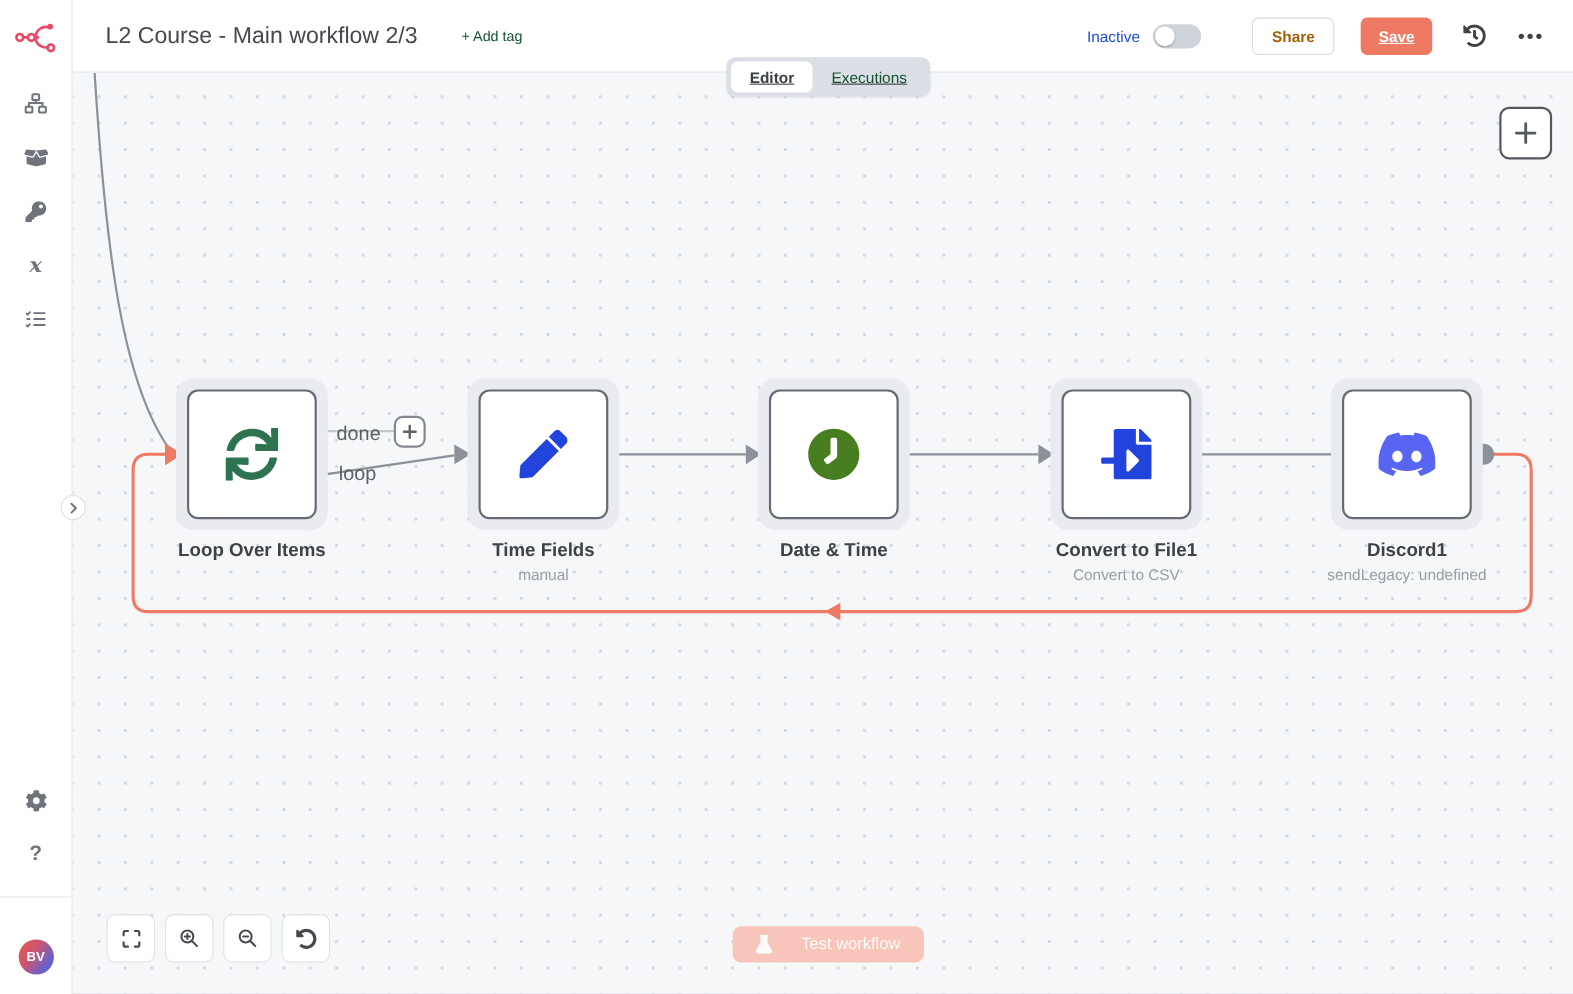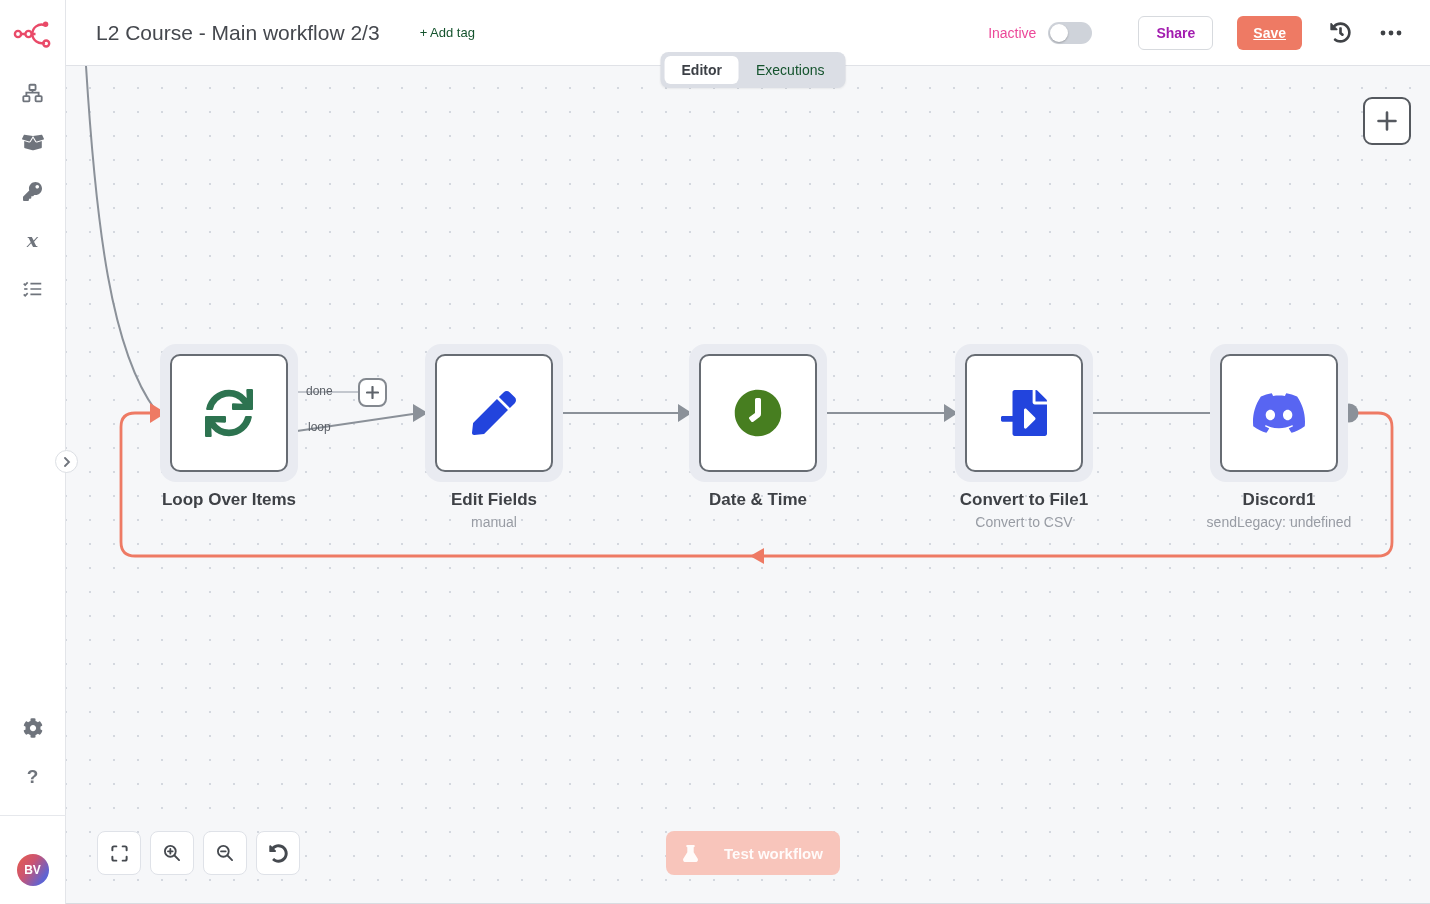--- a/index.html
+++ b/index.html
@@ -24,65 +24,65 @@
   .expand-btn { position:absolute; left:55px; top:450px; width:23px; height:23px; border-radius:50%;
                 background:#fff; border:1px solid #dcdfe4; z-index:40; display:flex; align-items:center; justify-content:center;
                 color:#6f747c; cursor:pointer; }
 
   
   .header { position:absolute; left:66px; top:0; right:0; height:66px; background:#fff;
             border-bottom:1px solid #e0e2e7; display:flex; align-items:center; padding:0 26px 0 30px; z-index:20; }
   .wf-title { font-size:21px; color:#45484e; }
   .add-tag { font-size:13px; color:#14532d; margin-left:40px; cursor:pointer; }
   .header-right { margin-left:auto; display:flex; align-items:center; }
-  .status-label { font-size:14px; color:#ec4899; margin-right:12px;text-align:center; }
+  .status-label { font-size:14px; color:#1d4ed8; margin-right:12px;text-align:center; }
   .toggle { width:44px; height:22px; border-radius:11px; background:#cfd3da; position:relative; cursor:pointer; }
   .toggle .knob { position:absolute; left:2px; top:2px; width:18px; height:18px; border-radius:50%; background:#fff;
                   box-shadow:0 1px 2px rgba(0,0,0,.25); }
   .share-btn { margin-left:46px; background:#fff; border:1px solid #d7dade; border-radius:6px;
-               padding:8px 17px; font-size:14px; font-weight:600; color:#a21caf; cursor:pointer; }
+               padding:8px 17px; font-size:14px; font-weight:600; color:#a16207; cursor:pointer; }
   .save-btn { margin-left:24px; background:#ee7a64; border:none; border-radius:6px;
               padding:9px 16px; font-size:14px; font-weight:600; color:#fff; cursor:pointer;text-decoration:underline; }
   .hist-btn { margin-left:26px; width:24px; height:24px; display:flex; align-items:center; justify-content:center; cursor:pointer; }
   .more-btn { margin-left:26px; width:26px; height:24px; display:flex; align-items:center; justify-content:center; cursor:pointer; }
 
   
   .tabs { position:absolute; left:753px; top:52px; transform:translateX(-50%); z-index:25;
-          background:#dbdee5; border-radius:8px; padding:4px; display:flex; box-shadow:0 1px 2px rgba(0,0,0,.06); }
+          background:#dbdee5; border-radius:8px; padding:4px; display:flex; box-shadow:0 1px 2px rgba(0,0,0,.06);text-decoration:underline; }
   .tab { font-size:14px; padding:6px 17px; border-radius:6px; cursor:pointer; color:#14532d; }
   .tab.active { background:#fff; color:#3c4046; font-weight:700; }
 
   
   .canvas { position:absolute; left:66px; top:66px; right:0; bottom:0; background:#f6f7f9;
             background-image:radial-gradient(circle,#d4d8df 1.3px,transparent 1.5px);
             background-size:24px 24px; background-position:12px 10px; overflow:hidden; }
   .conn-layer { position:absolute; left:0; top:0; z-index:1; }
 
   .node { position:absolute; width:138px; height:138px; z-index:2; }
   .node .halo { position:absolute; inset:0; background:#e9ebf1; border-radius:16px; }
   .node .box { position:absolute; inset:10px; background:#fff; border:2px solid #676c73; border-radius:10px;
                display:flex; align-items:center; justify-content:center; cursor:pointer; }
   .node-label { position:absolute; top:146px; left:50%; transform:translateX(-50%); text-align:center; white-space:nowrap; }
   .node-title { font-size:17px; font-weight:600; color:#3e4146; }
   .node-sub { font-size:14px; color:#989ca4; margin-top:4px; }
 
-  .conn-label { position:absolute; z-index:2; font-size:12px; color:#5a5f66; }
+  .conn-label { position:absolute; z-index:2; font-size:18px; color:#5a5f66; }
   .plus-mini { position:absolute; left:292px; top:312px; width:29px; height:29px; background:#fff;
                border:2px solid #83888f; border-radius:8px; z-index:2; display:flex; align-items:center; justify-content:center; cursor:pointer; }
 
   .canvas-add-btn { position:absolute; right:19px; top:31px; width:48px; height:48px; background:#fff;
                     border:2px solid #55595f; border-radius:9px; z-index:3; display:flex; align-items:center; justify-content:center; cursor:pointer; }
 
   .zoom-controls { position:absolute; left:31px; bottom:28px; display:flex; gap:9px; z-index:3; }
   .zctl { width:44px; height:44px; background:#fff; border:1px solid #dfe2e8; border-radius:8px;
           display:flex; align-items:center; justify-content:center; cursor:pointer; }
 
-  .test-btn { position:absolute; left:600px; bottom:28px; width:174px; height:44px; background:#f8c5bb;
+  .test-btn { position:absolute; left:600px; bottom:28px; width:174px; height:33px; background:#f8c5bb;
               border:none; border-radius:8px; z-index:3; display:flex; align-items:center; justify-content:center; gap:26px;
-              color:rgba(255,255,255,.92); font-size:15px; font-weight:700; cursor:default; }
+              color:rgba(255,255,255,.92); font-size:15px; font-weight:400; cursor:default; }
 </style>
 </head>
 <body>
 
 <div class="app">
 
   <div class="sidebar">
     <div class="logo">
       <svg width="40" height="32" viewBox="0 0 40 32">
         <g fill="none" stroke="#e94a68" stroke-width="2.4">
@@ -233,21 +233,21 @@
     </div>
 
     <div class="node" style="left:359px; top:278px;">
       <div class="halo"></div>
       <div class="box">
         <svg width="44" height="44" viewBox="0 0 512 512" fill="#2244dd">
           <path d="M290.74 93.24l128.02 128.02-277.99 277.99-114.14 12.6C11.35 513.54-1.56 500.62.14 485.34l12.7-114.22 277.9-277.88zm207.2-19.06l-60.11-60.11c-18.75-18.75-49.16-18.75-67.91 0l-56.55 56.55 128.02 128.02 56.55-56.55c18.75-18.76 18.75-49.16 0-67.91z"></path>
         </svg>
       </div>
       <div class="node-label">
-        <div class="node-title">Edit Fields</div>
+        <div class="node-title">Time Fields</div>
         <div class="node-sub">manual</div>
       </div>
     </div>
 
     <div class="node" style="left:623px; top:278px;">
       <div class="halo"></div>
       <div class="box">
         <svg width="48" height="48" viewBox="0 0 512 512" fill="#477e20">
           <g transform="scale(-1,1) translate(-512,0)">
             <path d="M256,8C119,8,8,119,8,256S119,504,256,504,504,393,504,256,393,8,256,8Zm92.49,313h0l-20,25a16,16,0,0,1-22.49,2.5h0l-67-49.72a40,40,0,0,1-15-31.23V112a16,16,0,0,1,16-16h32a16,16,0,0,1,16,16V256l58,42.5A16,16,0,0,1,348.49,321Z"></path>

